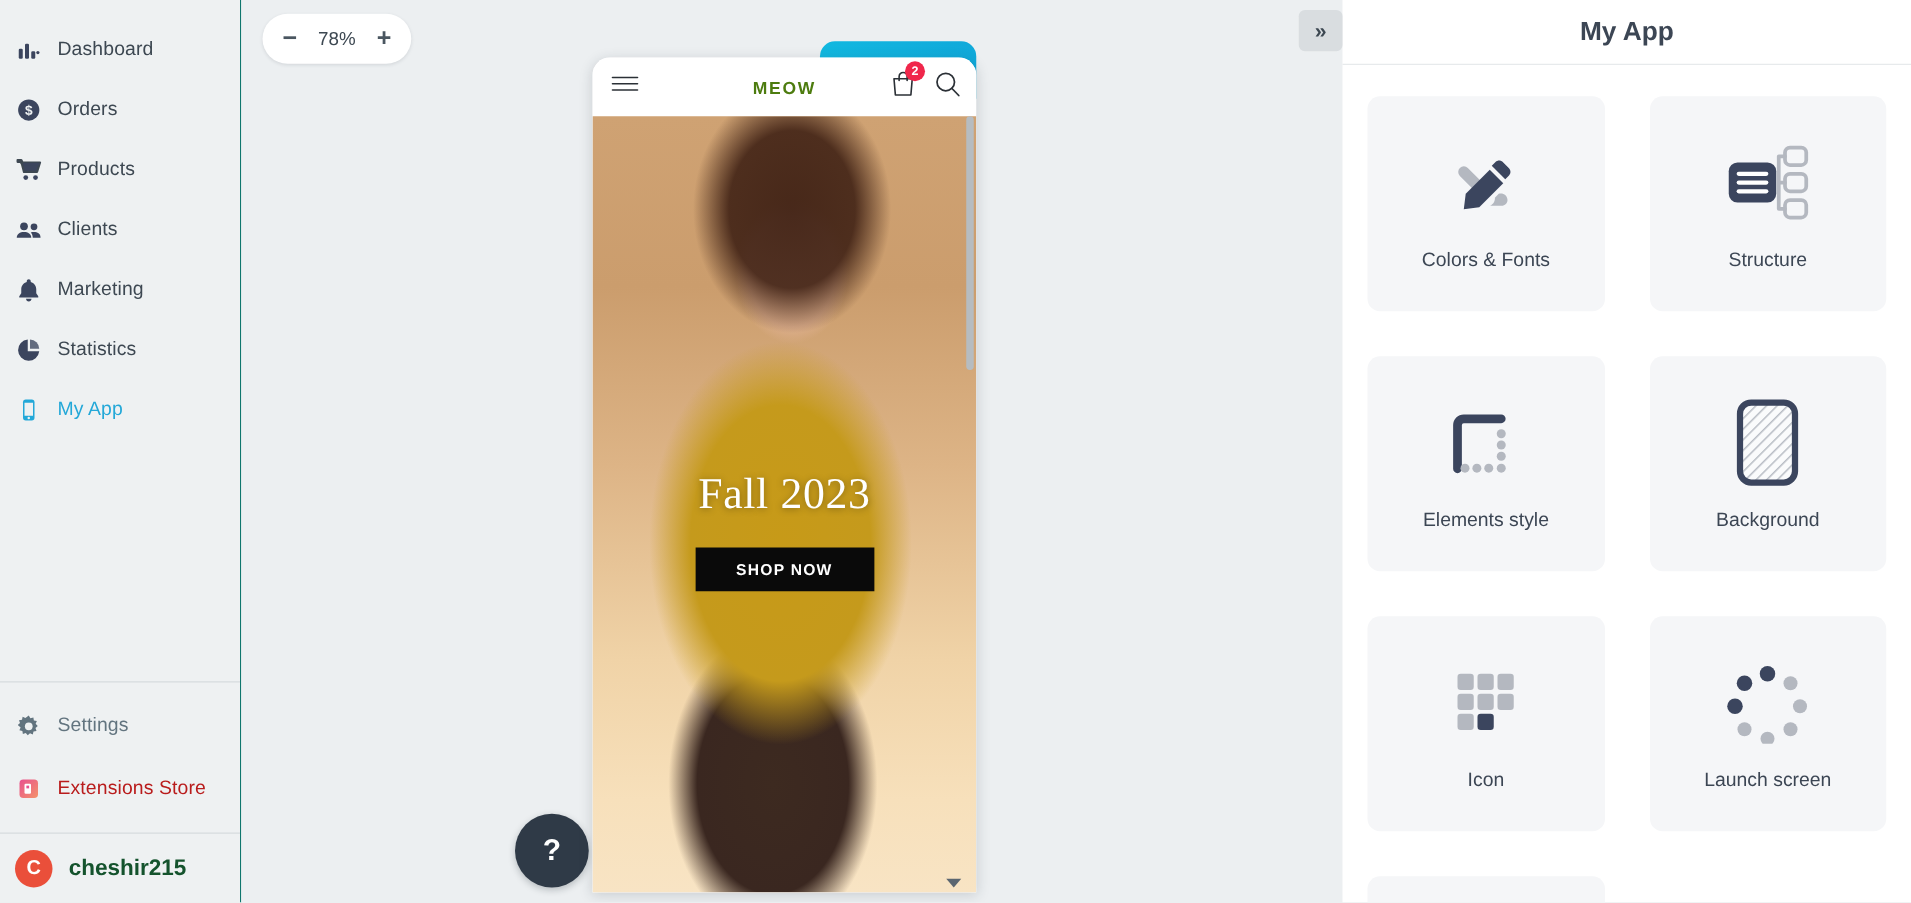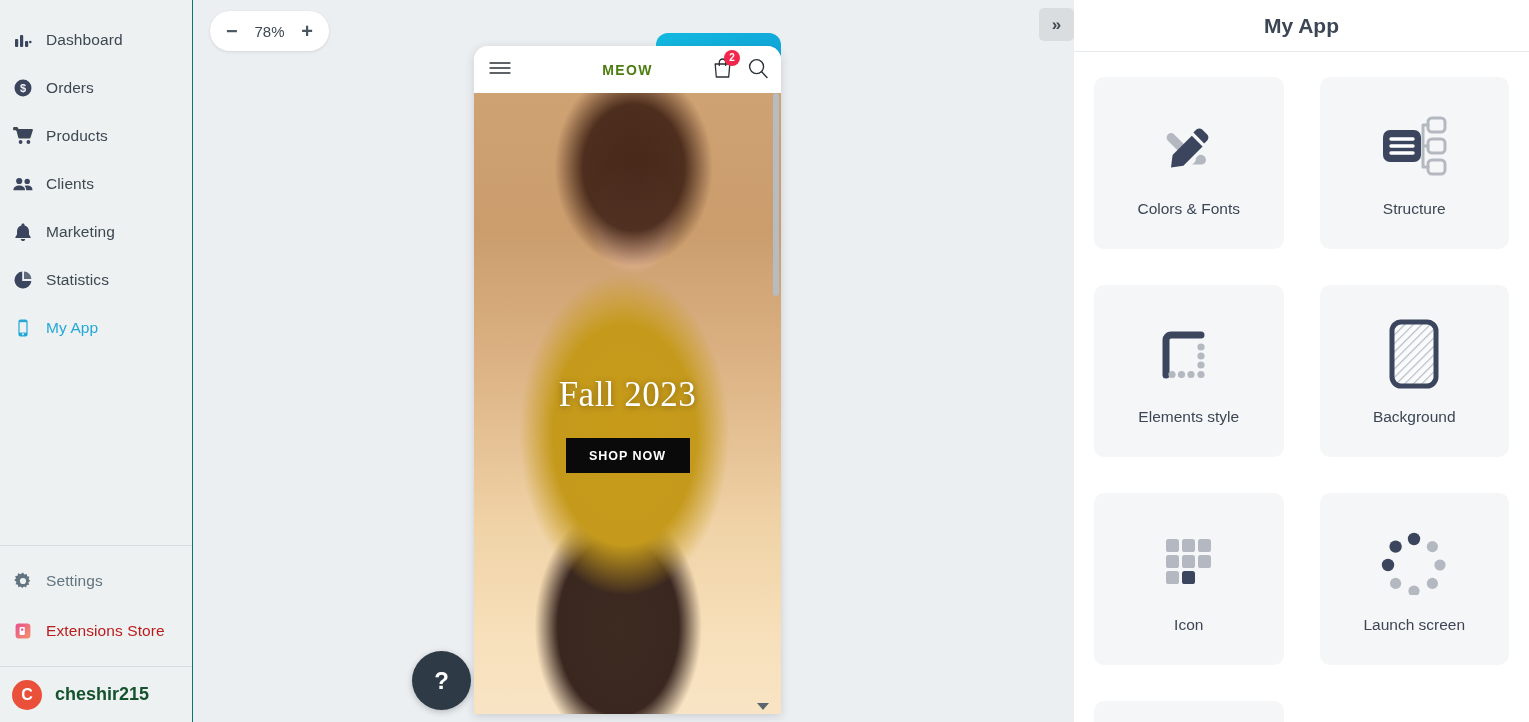--- a/index.html
+++ b/index.html
@@ -156,21 +156,21 @@
     position: absolute; left: 0; right: 0; top: 282px;
     text-align: center;
     font-family: Liberation Serif, serif;
     font-size: 35px; color: #fff;
     text-shadow: 0 1px 6px rgba(0,0,0,.35);
     letter-spacing: .5px;
   }
   .shop-btn {
     position: absolute; left: 50%; top: 345px; transform: translateX(-50%);
     background: #0a0a0a; color: #fff;
-    width: 124px; height: 35px;
+    width: 143px; height: 35px;
     display: flex; align-items: center; justify-content: center;
     font-size: 12.5px; font-weight: 700; letter-spacing: 1px;
     cursor: pointer;
   }
   .ph-scrollbar {
     position: absolute; right: 2px; top: 47px;
     width: 6px; height: 621px;
     background: transparent;
   }
   .ph-thumb {

